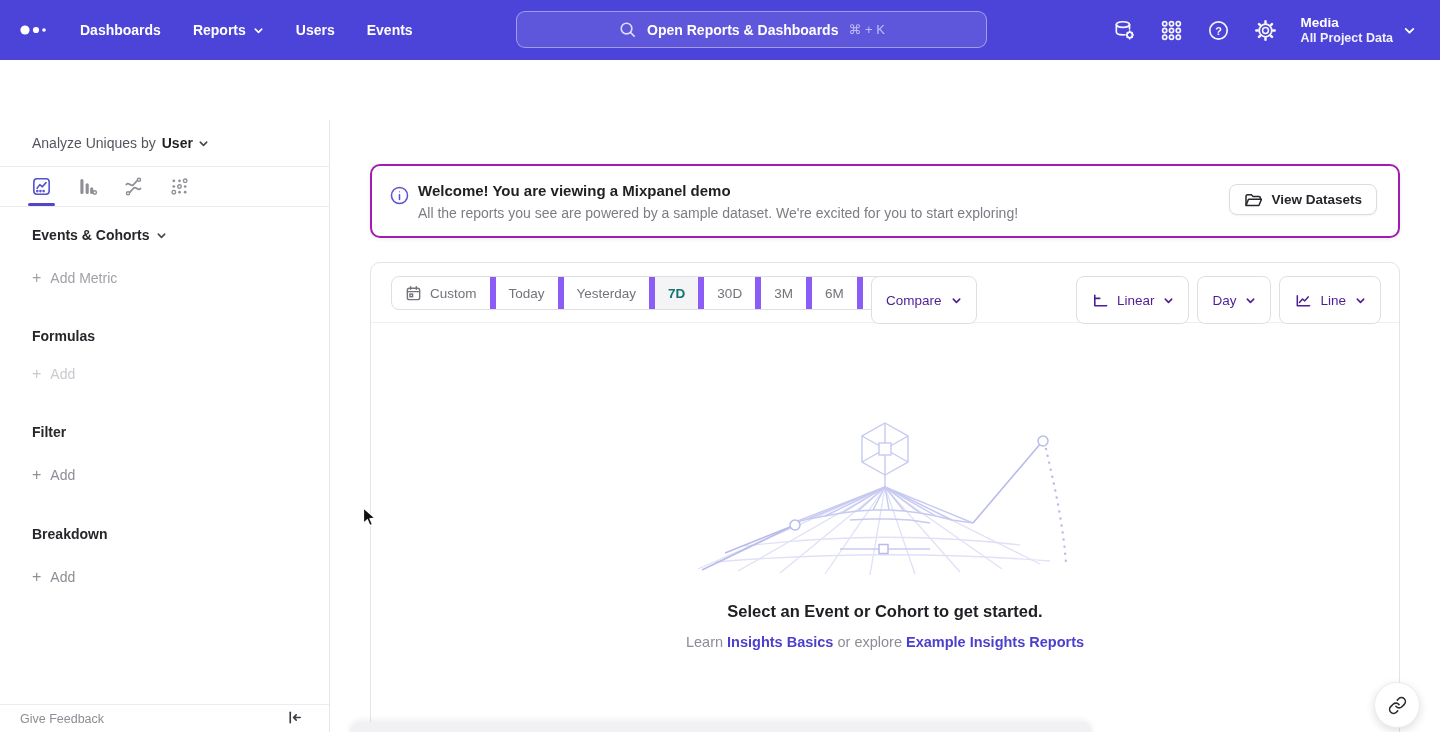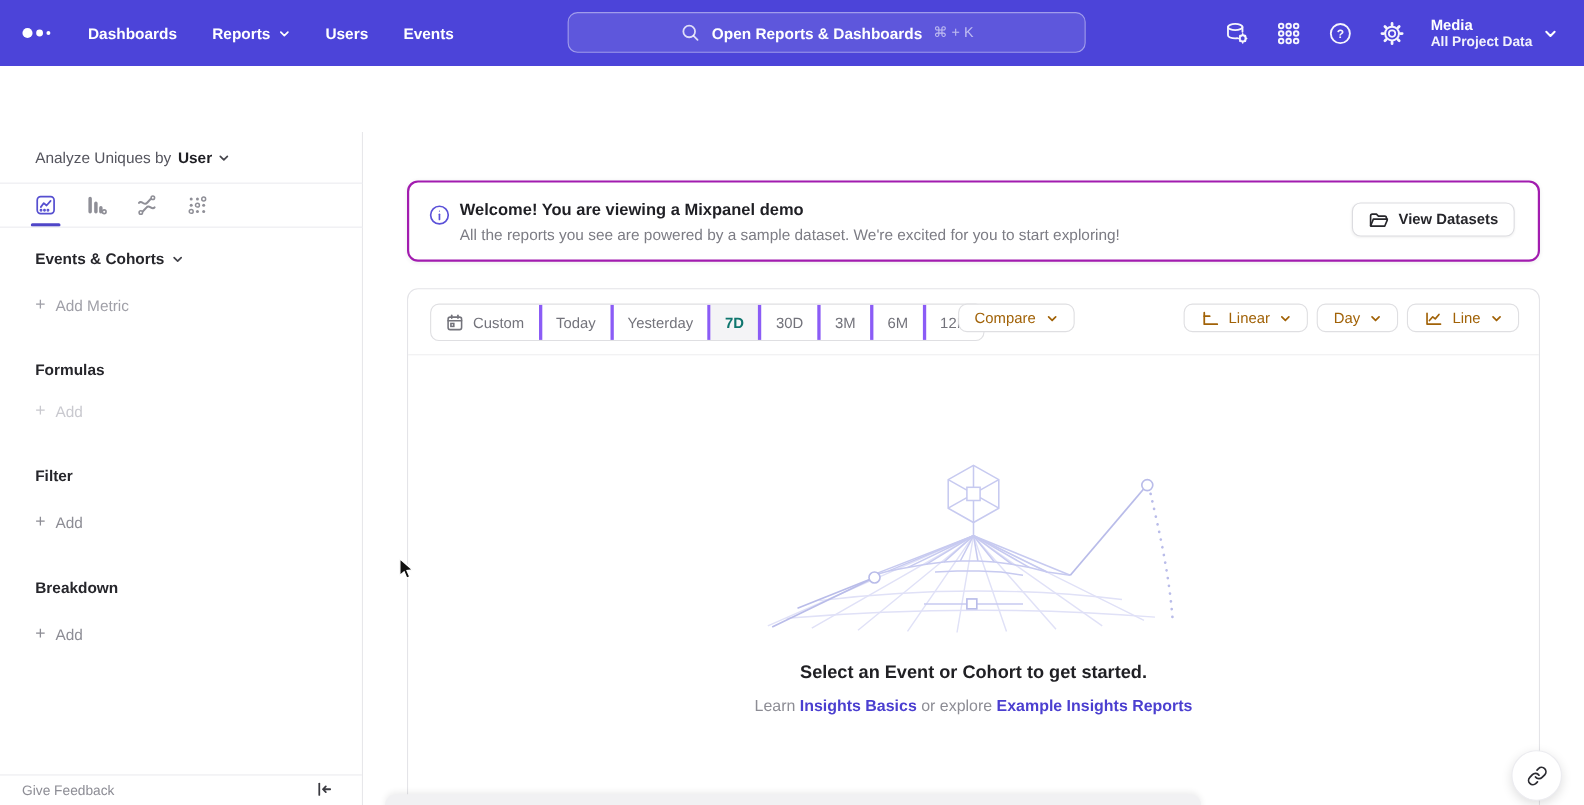--- a/index.html
+++ b/index.html
@@ -55,24 +55,24 @@
 
   .banner { position:absolute; left:40px; right:40px; top:44px; height:74px; background:#fff; border:2px solid #a21caf; border-radius:10px; box-shadow:0 1px 4px rgba(26,26,46,.08); }
   .banner-info { position:absolute; left:17px; top:19px; color:#5b51d8; }
   .banner-title { position:absolute; left:46px; top:16px; font-size:15px; font-weight:700; color:#1f1f24; }
   .banner-sub { position:absolute; left:46px; top:39px; font-size:14px; color:#7c7c84; }
   .view-datasets { position:absolute; right:21px; top:18px; height:31px; padding:0 14px; background:#fff; border:1px solid #dcdce0; border-radius:8px; box-shadow:0 1px 2px rgba(0,0,0,.05); display:flex; align-items:center; gap:9px; font-family:inherit; font-size:13.5px; font-weight:600; color:#26262b; cursor:pointer; }
 
   .chart-card { position:absolute; left:40px; right:40px; top:142px; bottom:-12px; background:#fff; border:1px solid #e4e4e8; border-radius:10px 10px 0 0; }
   .controls-row { position:absolute; left:0; right:0; top:0; height:60px; border-bottom:1px solid #efeff1; }
   .seg-control { position:absolute; left:20px; top:13px; height:34px; display:flex; align-items:stretch; border:1px solid #dfdfe2; border-radius:8px; background:#fff; overflow:hidden; }
-  .seg { display:flex; align-items:center; gap:8px; padding:0 13px; font-size:13.5px; color:#73737b; border-right:3px solid #8b5cf6; cursor:pointer; white-space:nowrap; }
+  .seg { display:flex; align-items:center; gap:8px; padding:0 13px; font-size:13.5px; color:#73737b; border-right:6px solid #8b5cf6; cursor:pointer; white-space:nowrap; }
   .seg:last-child { border-right:none; }
   .seg.selected { background:#f4f4f6; color:#0f766e; font-weight:600; }
-  .ctl-btn { height:26px; padding:0 14px; background:#fff; border:1px solid #dfdfe2; border-radius:8px; display:flex; align-items:center; gap:9px; font-family:inherit; font-size:13.5px; font-weight:500; color:#a16207; cursor:pointer; }
+  .ctl-btn { height:48px; padding:0 14px; background:#fff; border:1px solid #dfdfe2; border-radius:8px; display:flex; align-items:center; gap:9px; font-family:inherit; font-size:13.5px; font-weight:500; color:#4c1d95; cursor:pointer; }
   .compare-btn { position:absolute; left:500px; top:13px; }
   .right-ctls { position:absolute; right:18px; top:13px; display:flex; gap:8px; }
 
   .empty { position:absolute; left:0; right:0; top:158px; text-align:center; }
   .illus { margin:0 auto; }
   .empty-title { margin-top:26px; font-size:16.5px; font-weight:700; color:#202024; }
   .empty-links { margin-top:13px; font-size:14.5px; color:#8d8d95; }
   .elink { color:#4b3fd0; font-weight:600; cursor:pointer; }
 
   .bottom-sheet { position:absolute; left:20px; top:602px; width:742px; height:16px; background:#f1f1f3; border-radius:10px 10px 0 0; box-shadow:0 -2px 6px rgba(0,0,0,.07); z-index:5; }

